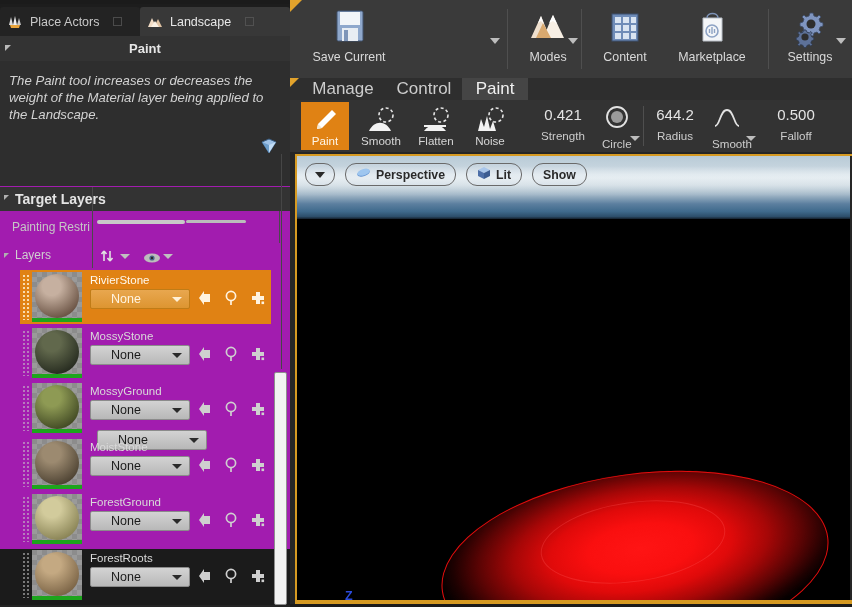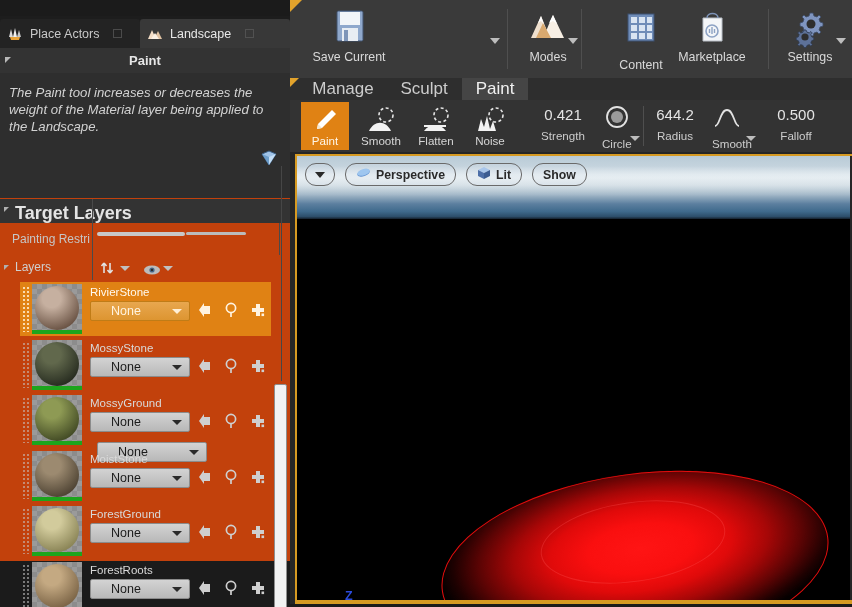--- a/index.html
+++ b/index.html
@@ -7,22 +7,22 @@
     width: 852px; height: 607px;
     background: #1b1b1b;
     font-family: "Liberation Sans", sans-serif;
     overflow: hidden;
     -webkit-font-smoothing: antialiased;
   }
   #root { position: relative; width: 852px; height: 607px; }
 
   
   #left-panel {
-    position: absolute; left: 0; top: 16px; width: 290px; height: 545px;
-    background: #c2410c;
+    position: absolute; left: 0; top: 4px; width: 290px; height: 545px;
+    background: #a21caf;
   }
   
   #tab-strip {
     position: absolute; left: 0; top: 0; width: 290px; height: 32px;
     background: #1d1d1d;
   }
   .dock-tab {
     position: absolute; top: 3px; height: 29px;
     display: flex; align-items: center; gap: 6px;
     padding: 0 8px 0 6px;
@@ -81,21 +81,21 @@
     background: #4a4a4a;
   }
 
   
   #target-layers-hdr {
     position: absolute; left: 0; top: 183px; width: 290px; height: 24px;
     background: #333333;
   }
   #target-layers-hdr .tl-title {
     position: absolute; left: 15px; top: 4px;
-    font-size: 18px; font-weight: bold; color: #e4e4e4;
+    font-size: 14px; font-weight: bold; color: #e4e4e4;
   }
   .tri-collapse-sm {
     position: absolute; left: 4px; top: 8px;
     width: 0; height: 0;
     border-left: 5px solid #b0b0b0;
     border-bottom: 5px solid transparent;
   }
   #tl-splitter {
     position: absolute; left: 92px; top: 183px; width: 1px; height: 65px;
     background: #4a4a4a;
@@ -642,21 +642,21 @@
             <path d="M11 32 L18 17 L26 32 Z" fill="#d9a96f"></path>
             <path d="M16 10 L13 17 L16 15 L19 18 Z" fill="#fff"></path>
             <path d="M28 9 L24 17 L28 15 L32 18 Z" fill="#fff"></path>
           </svg>
         </span>
         <span class="tb-label">Modes</span>
       </div>
       <span class="tb-carat" style="left:278px; top:38px;"></span>
       <div class="tb-sep" style="left:291px;"></div>
 
-      <div class="tb-item" style="left:316px; width:70px;justify-content:space-between;">
+      <div class="tb-item" style="left:300px; width:70px;">
         <span class="tb-icon">
           <svg width="46" height="42" viewBox="0 0 46 42">
             <rect x="10" y="8" width="26" height="27" fill="#6f8cb8" stroke="#3d5070" stroke-width="1"></rect>
             <g fill="#d9e4f2">
               <rect x="13" y="11" width="6" height="6"></rect>
                 <rect x="21" y="11" width="6" height="6"></rect>
               <rect x="29" y="11" width="5" height="6"></rect>
               <rect x="13" y="19" width="6" height="6"></rect>
                 <rect x="21" y="19" width="6" height="6"></rect>
               <rect x="29" y="19" width="5" height="6"></rect>
@@ -699,21 +699,21 @@
       </div>
       <span class="tb-carat" style="left:546px; top:38px;"></span>
     </div>
 
     <div id="mode-tabs">
       <span id="mode-corner"></span>
       <div class="mode-tab" style="left:10px; width:86px;">
         <span>Manage</span>
       </div>
       <div class="mode-tab" style="left:96px; width:76px;">
-        <span>Sculpt</span>
+        <span>Control</span>
       </div>
       <div class="mode-tab active" style="left:172px; width:66px;">
         <span>Paint</span>
       </div>
     </div>
 
     <div id="tool-row">
       <div class="tool-btn active" style="left:11px;">
         <span class="tool-ico">
           <svg width="34" height="27" viewBox="0 0 34 27">

